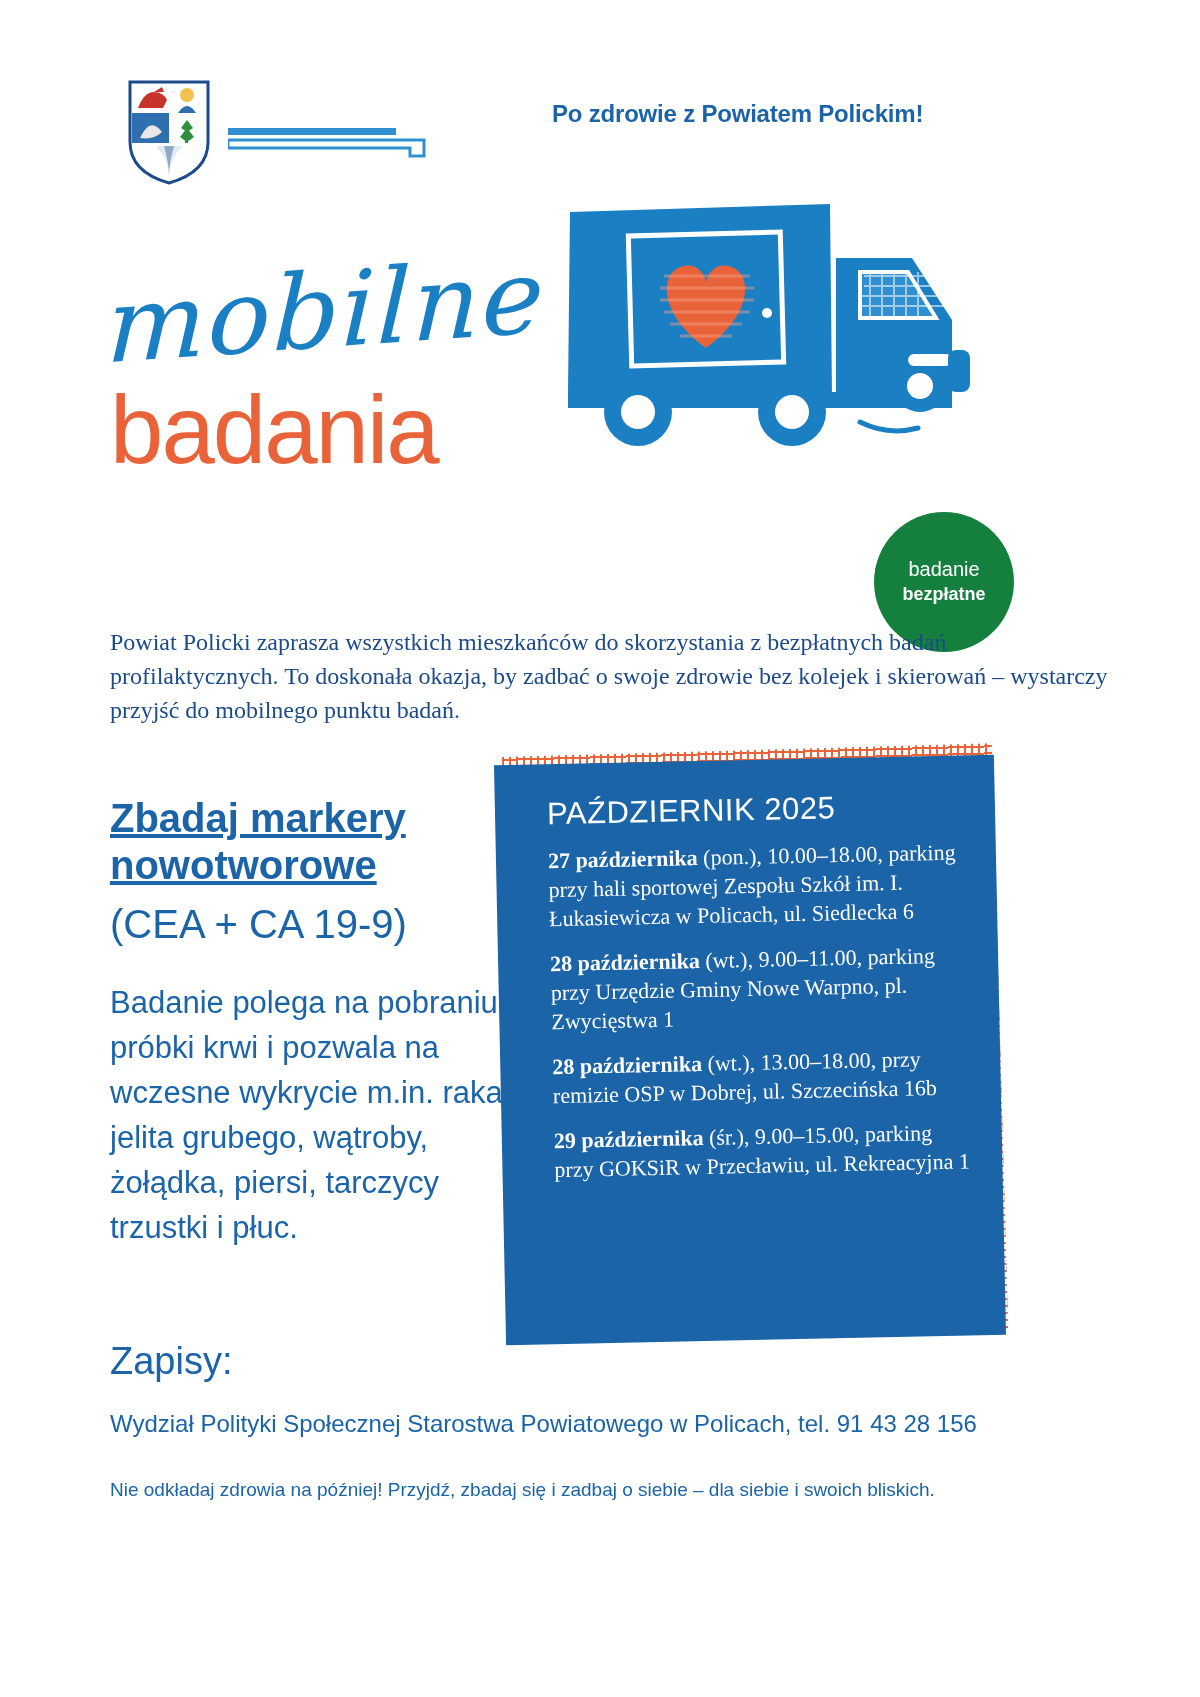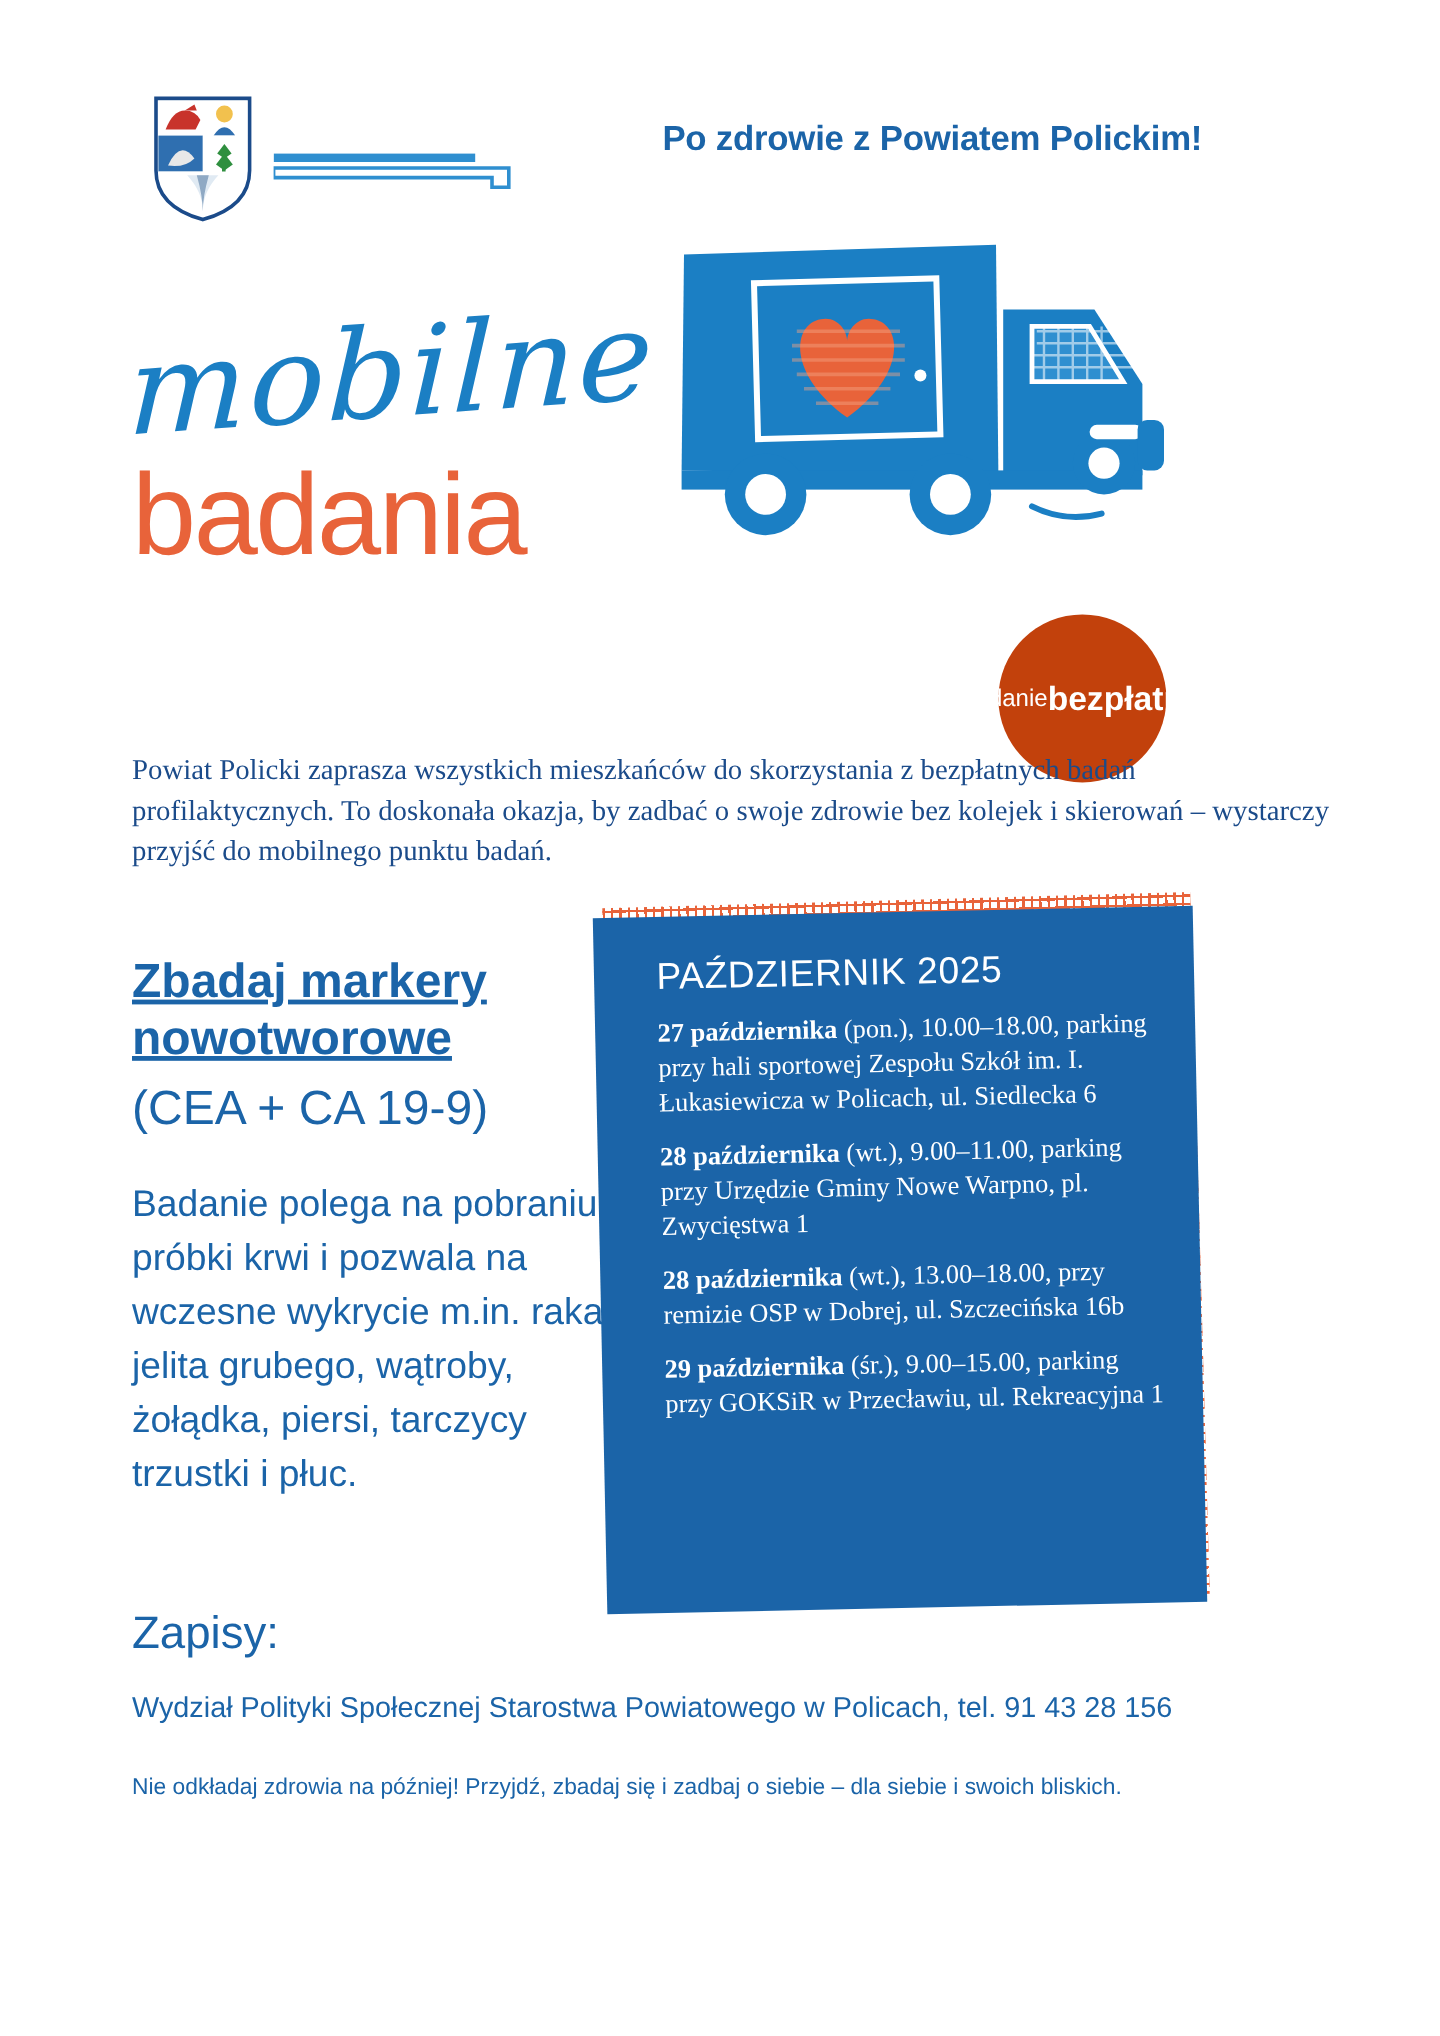--- a/index.html
+++ b/index.html
@@ -46,21 +46,21 @@
   .crest-bars {
     position: absolute;
     left: 228px;
     top: 56px;
     width: 200px;
   }
   .slogan {
     position: absolute;
     left: 552px;
     top: 30px;
-    font-size: 29px;
+    font-size: 24px;
     font-weight: bold;
     color: #1b64a8;
     letter-spacing: -0.2px;
   }
 
   
   .truck {
     position: absolute;
     left: 560px;
     top: 200px;
@@ -86,35 +86,35 @@
     left: 110px;
     top: 380px;
     font-size: 96px;
     font-weight: normal;
     color: #e8633a;
     line-height: 100px;
     letter-spacing: -2px;
   }
   .badge {
     position: absolute;
-    left: 832px;
+    left: 874px;
     top: 512px;
     width: 140px;
     height: 140px;
     border-radius: 50%;
-    background: #c2410c;
+    background: #15803d;
     color: #ffffff;
     display: flex;
-    flex-direction: row;
+    flex-direction: column;
     align-items: center;
     justify-content: center;
     font-size: 20px;
     line-height: 25px;
   }
-  .badge .b2 { font-weight: bold; font-size: 28px; }
+  .badge .b2 { font-weight: bold; font-size: 18px; }
 
   
   .intro {
     position: absolute;
     left: 110px;
     top: 625px;
     width: 1000px;
     font-family: "Liberation Serif", serif;
     font-size: 24px;
     line-height: 34px;

